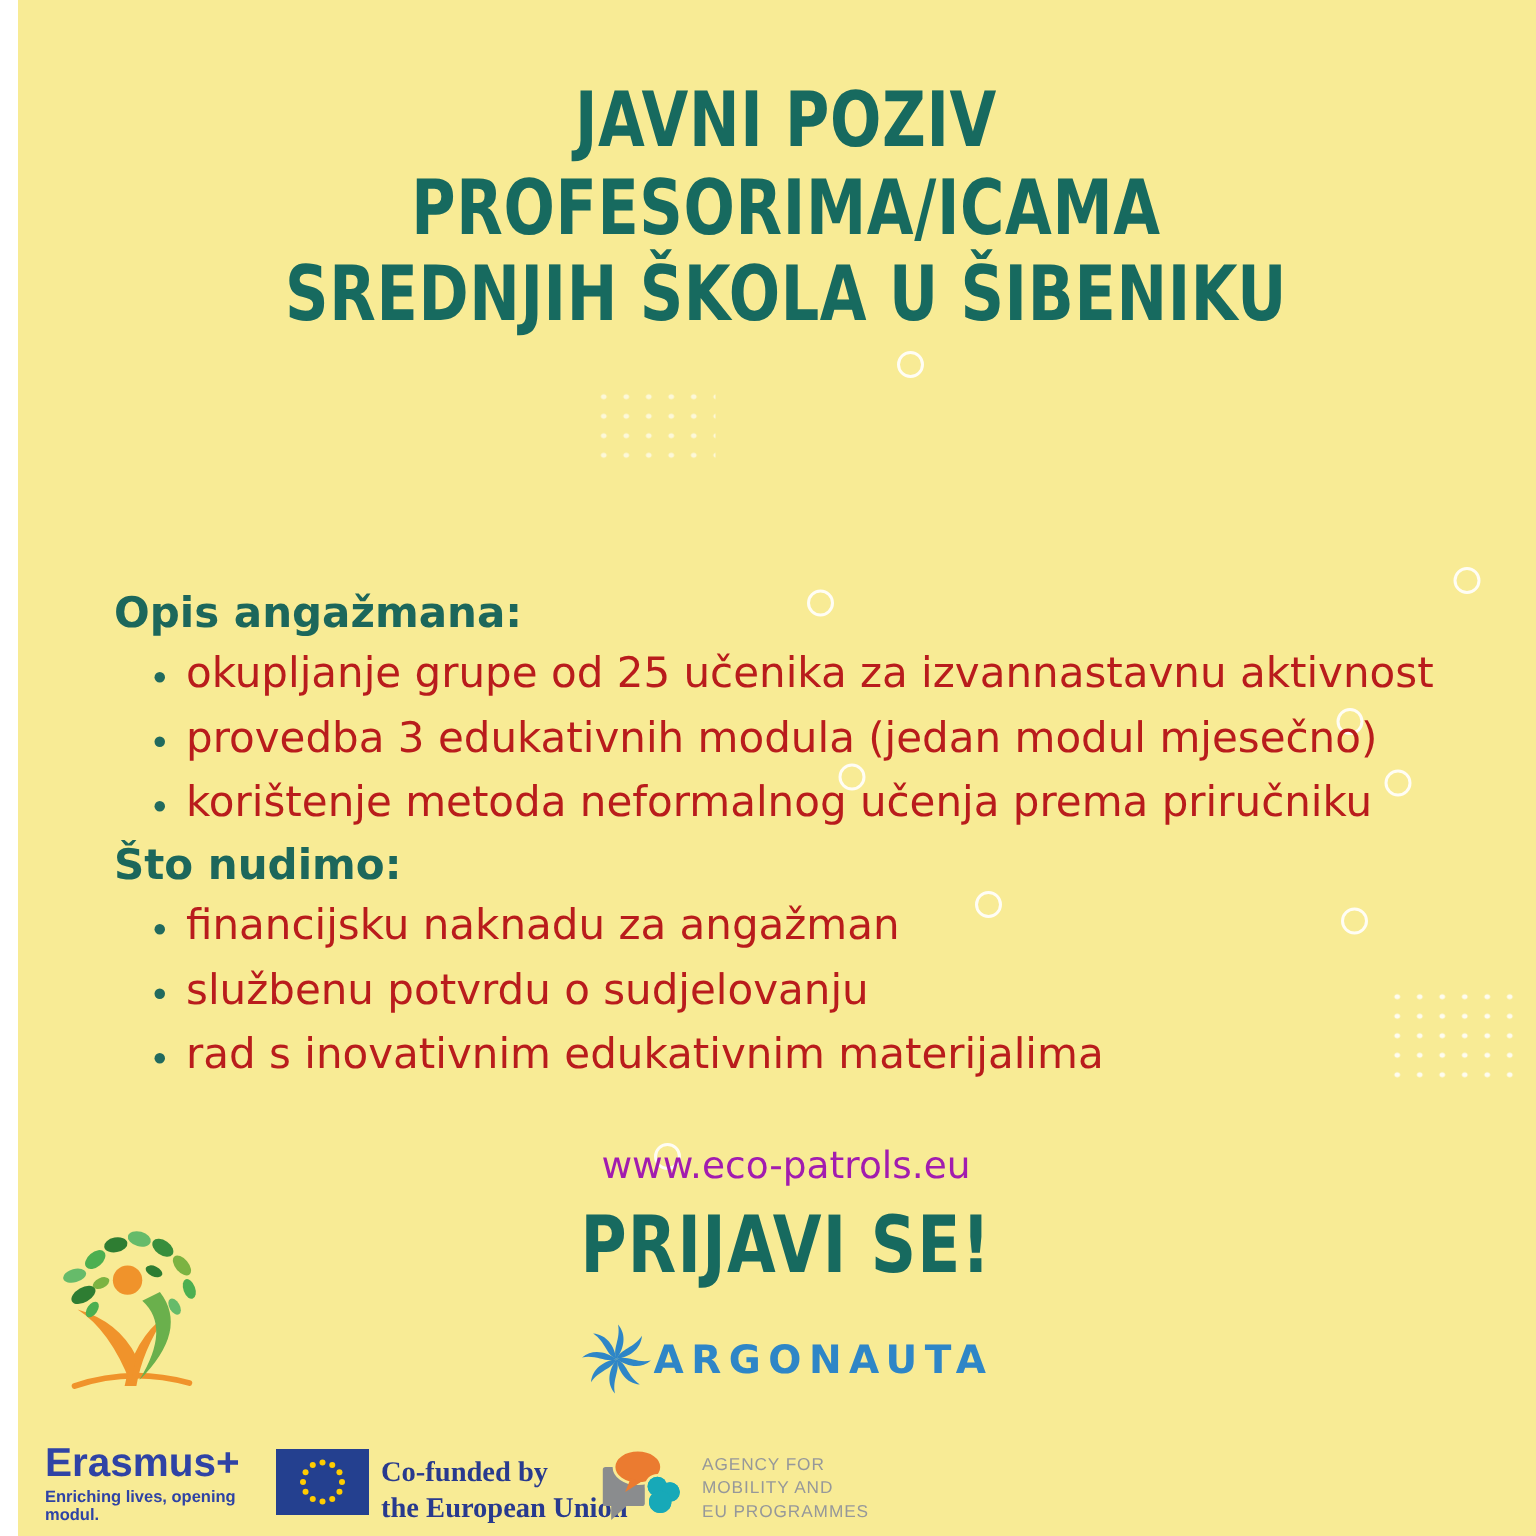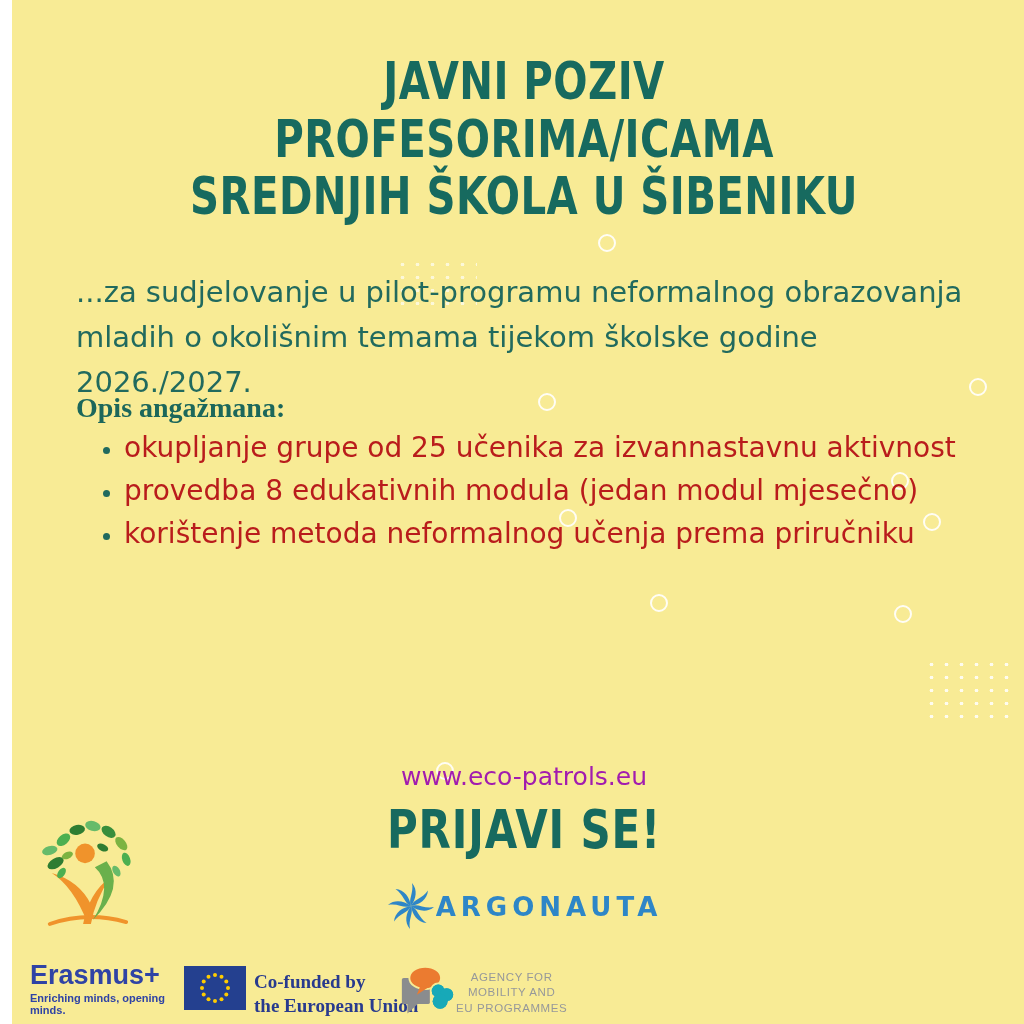--- a/index.html
+++ b/index.html
@@ -25,21 +25,21 @@
     transform-origin:50% 0;
   }
   .title div{white-space:nowrap;}
   
   .subtitle{
     position:absolute;top:270px;left:64px;width:914px;
     font-size:29px;line-height:1.55;color:#216A5E;
   }
   
   .body-block{position:absolute;top:392px;left:64px;width:900px;}
-  .sec-heading{font-size:28px;font-weight:700;color:#1C675B;margin:0 0 4px 0;font-family:Liberation Serif, serif;}
+  .sec-heading{font-size:28px;font-weight:700;color:#1C675B;margin:0 0 4px 0;}
   .body-block ul{margin:2px 0 6px 0;padding-left:48px;list-style:disc;}
   .body-block li{font-size:28px;line-height:1.36;margin:5px 0;color:#b91c1c;}
   .body-block li::marker{color:#216A5E;font-size:24px;}
   
   .website{
     position:absolute;top:762px;left:0;width:1024px;text-align:center;
     font-size:25px;color:#a21caf;
   }
   .cta{
     position:absolute;top:800px;left:0;width:1024px;text-align:center;
@@ -73,21 +73,21 @@
     color:#2F43A5;font-family:"Liberation Sans", sans-serif;
   }
   .erasmus .name{font-size:27px;font-weight:700;line-height:1;}
   .erasmus .tag{font-size:11px;font-weight:700;margin-top:3px;}
   .eu-flag{position:absolute;left:172px;top:8px;}
   .cofunded{
     position:absolute;left:242px;top:12px;
     font-family:Liberation Serif, serif;font-weight:700;
     font-size:19px;line-height:1.25;color:#283A8E;
   }
-  .agency{position:absolute;left:388px;top:6px;display:flex;align-items:center;text-align:center;}
+  .agency{position:absolute;left:388px;top:6px;display:flex;align-items:center;gap:12px;}
   .agency-text{
     font-family:"Liberation Sans", sans-serif;
     font-size:11.5px;line-height:1.35;letter-spacing:.6px;color:#96989A;
   }
 </style>
 </head>
 <body>
 
 <div class="poster">
 
@@ -103,28 +103,33 @@
 
   <div class="dotgrid" style="left:383px;top:258px;width:82px;height:56px;opacity:.75;"></div>
   <div class="dotgrid" style="left:912px;top:658px;width:86px;height:64px;"></div>
 
   <div class="title">
     <div>JAVNI POZIV</div>
     <div>PROFESORIMA/ICAMA</div>
     <div>SREDNJIH ŠKOLA U ŠIBENIKU</div>
   </div>
 
-  <div class="subtitle">...za sudjelovanje u pilot-programu neformalnog obrazovanja mladih o okolišnim temama tijekom školske godine 2026./2027.</div>
 
   <div class="body-block">
     <div class="sec-heading">Opis angažmana:</div>
     <ul>
       <li>okupljanje grupe od 25 učenika za izvannastavnu aktivnost</li>
-      <li>provedba 8 edukativnih modula (jedan modul mjesečno)</li>
+      <li>provedba 3 edukativnih modula (jedan modul mjesečno)</li>
       <li>korištenje metoda neformalnog učenja prema priručniku</li>
+    </ul>
+    <div class="sec-heading">Što nudimo:</div>
+    <ul>
+      <li>financijsku naknadu za angažman</li>
+      <li>službenu potvrdu o sudjelovanju</li>
+      <li>rad s inovativnim edukativnim materijalima</li>
     </ul>
   </div>
 
   <div class="website">www.eco-patrols.eu</div>
 
   <div class="cta">PRIJAVI SE!</div>
 
   <div class="argonauta">
     <span>
       <svg width="50" height="50" viewBox="0 0 50 50">
@@ -169,21 +174,21 @@
         <ellipse cx="24" cy="56" rx="6" ry="3.5" fill="#4CAF50" transform="rotate(-55 24 56)"></ellipse>
         <ellipse cx="80" cy="54" rx="6" ry="3.5" fill="#66BB6A" transform="rotate(60 80 54)"></ellipse>
       </g>
     </svg>
   </div>
 
   <div class="footer">
 
     <div class="erasmus">
       <div class="name">Erasmus+</div>
-      <div class="tag">Enriching minds, opening minds.</div>
+      <div class="tag">Enriching lives, opening modul.</div>
     </div>
 
     <div class="eu-flag">
       <svg width="62" height="44" viewBox="0 0 62 44">
         <rect width="62" height="44" fill="#24408F"></rect>
         <g fill="#FFCC00">
           <circle cx="31" cy="9" r="2"></circle>
             <circle cx="37.5" cy="10.7" r="2"></circle>
           <circle cx="42.3" cy="15.5" r="2"></circle>
             <circle cx="44" cy="22" r="2"></circle>

